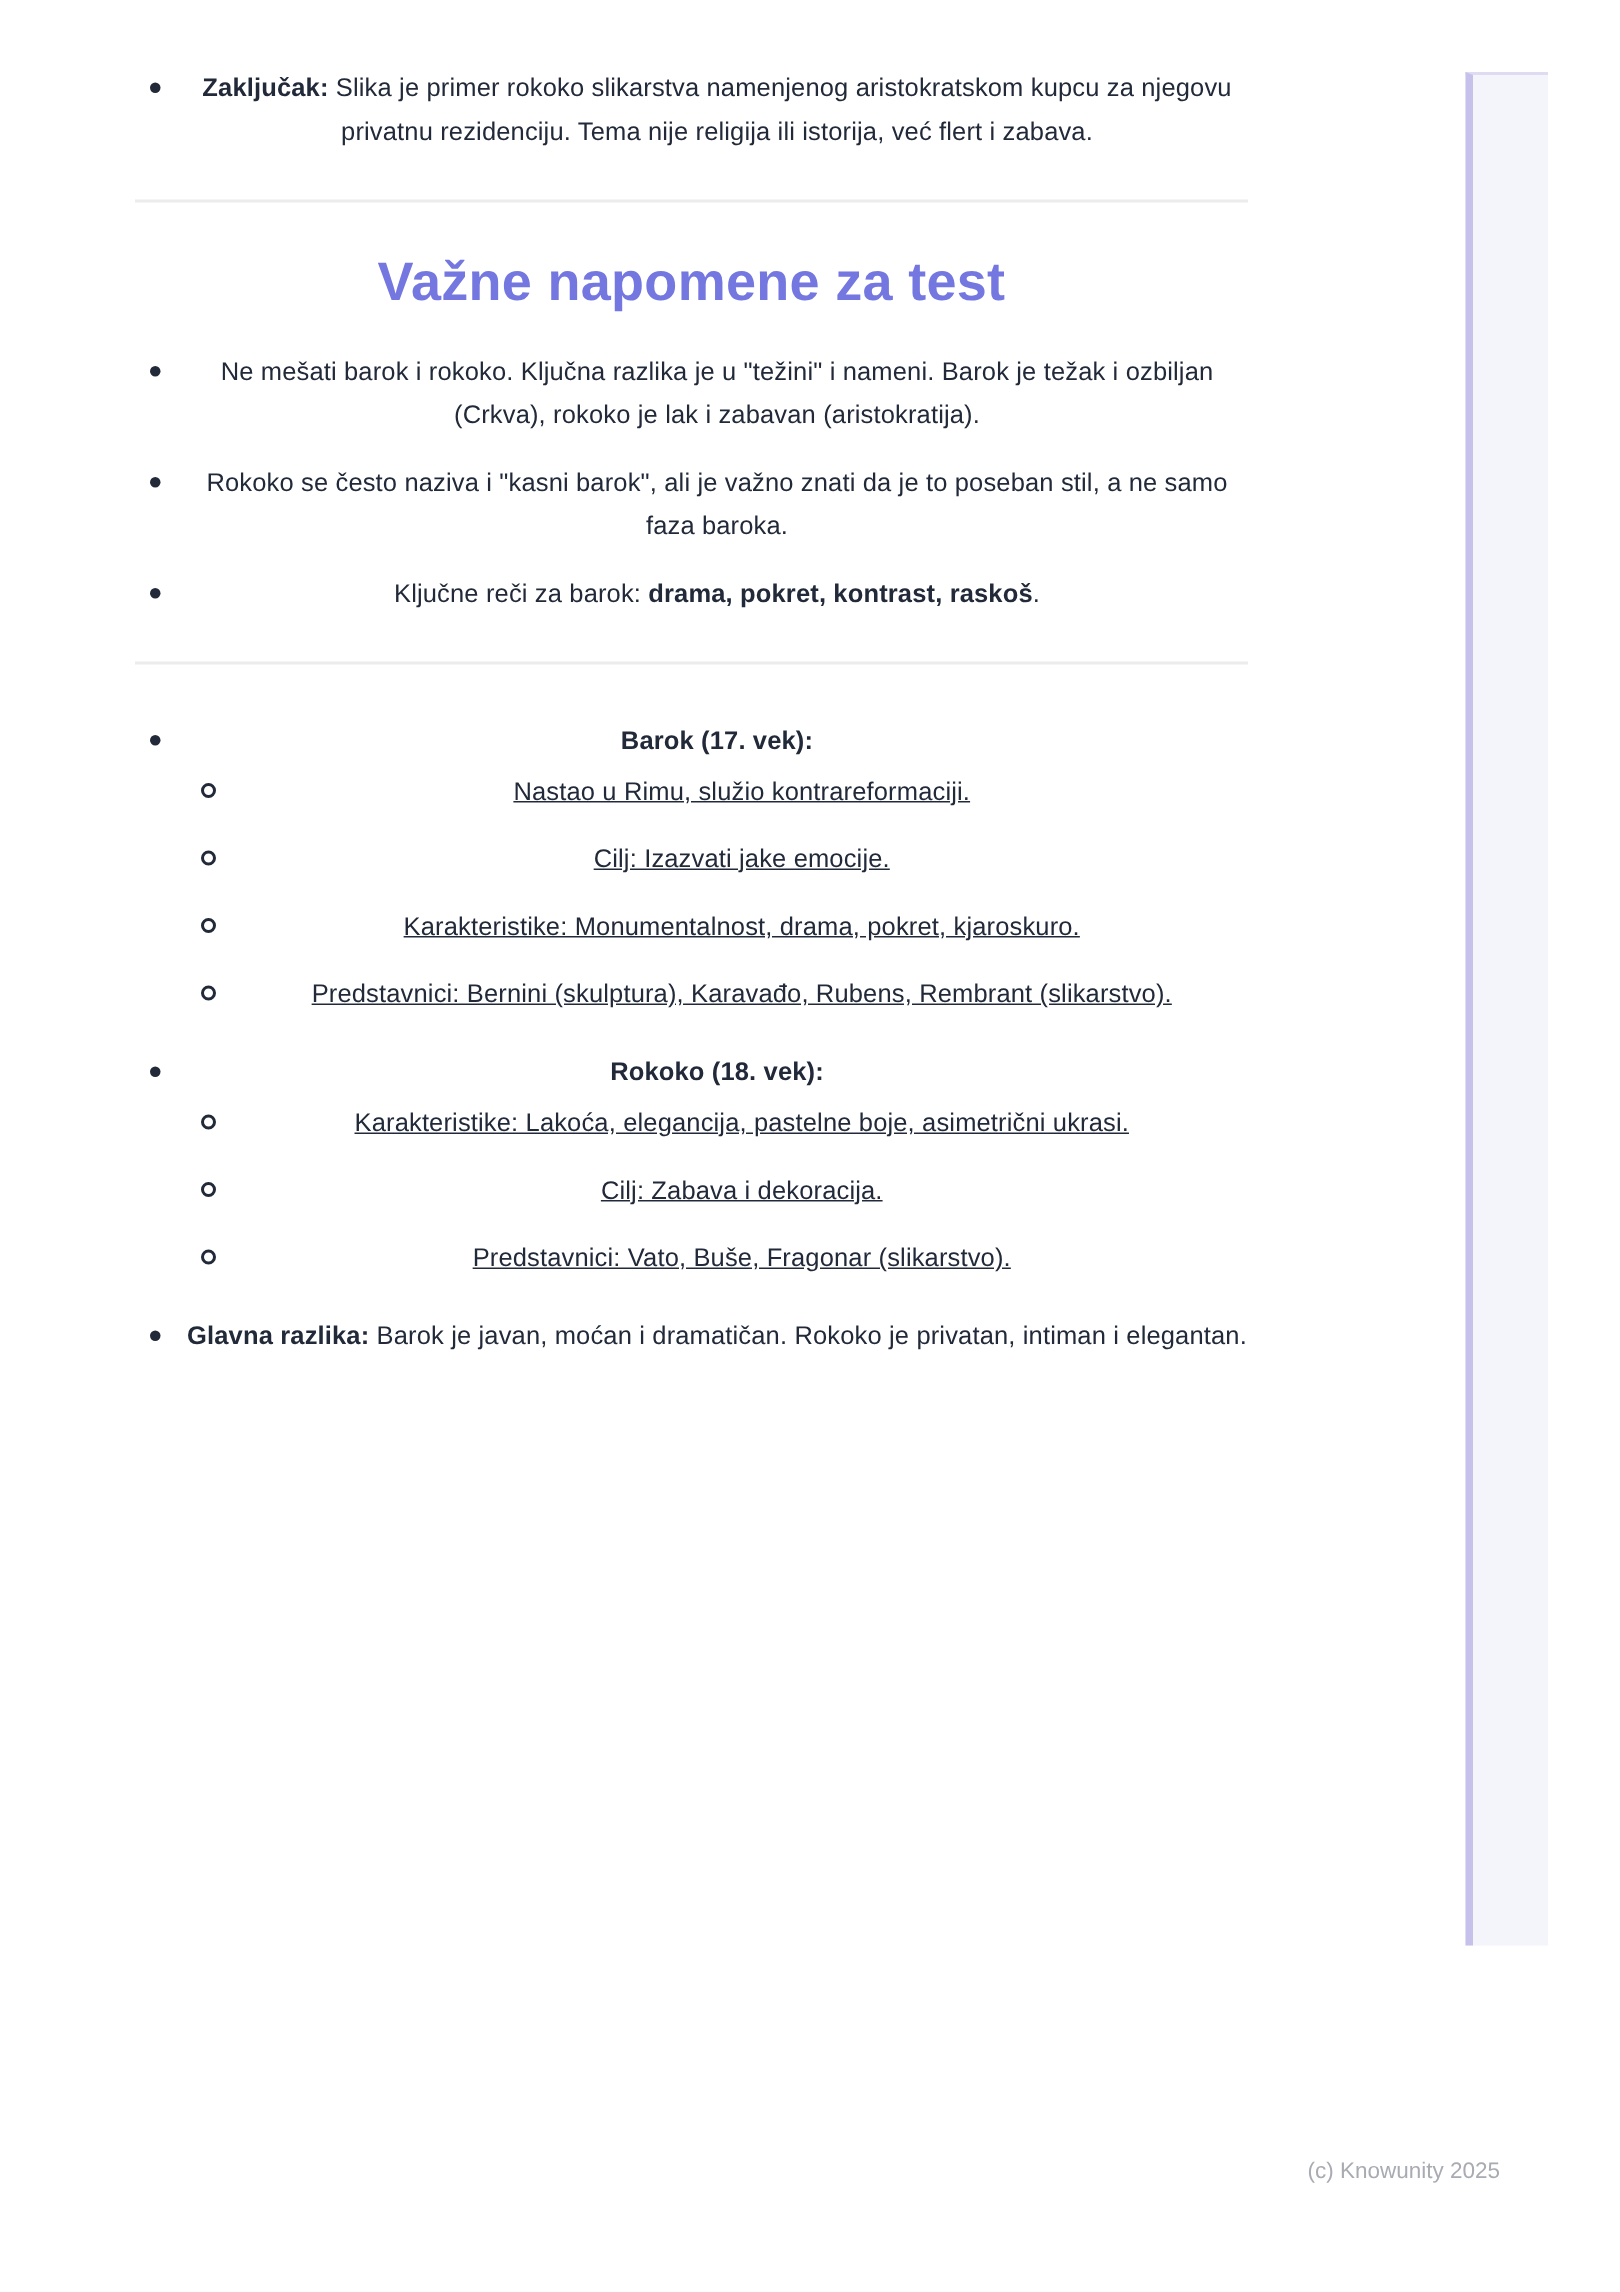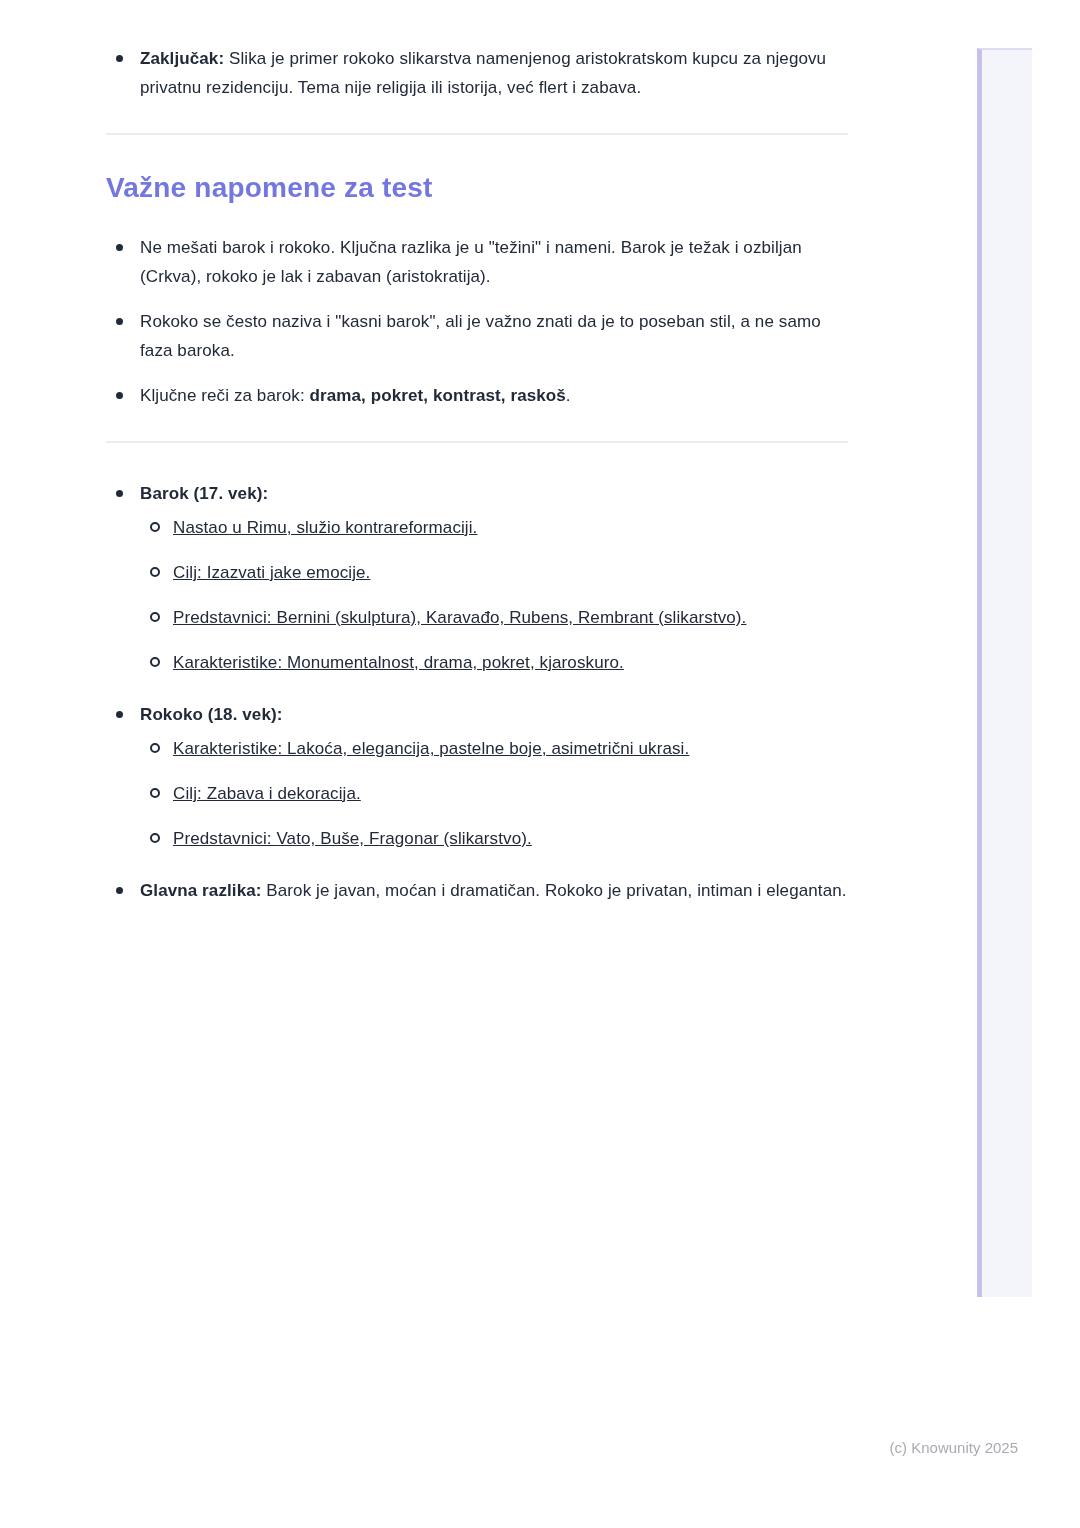--- a/index.html
+++ b/index.html
@@ -6,31 +6,32 @@
   body {
     width: 1080px;
     height: 1528px;
     background: #ffffff;
     font-family: "Liberation Sans", sans-serif;
     position: relative;
     overflow: hidden;
   }
   .content {
     position: absolute;
-    left: 106px;
+    left: 90px;
     top: 44px;
     width: 742px;
     color: #222a3a;
     font-size: 17px;
     line-height: 29px;
     letter-spacing: 0.1px;
+    text-align: center;
   }
   h2.section-heading {
     color: #7477e0;
-    font-size: 28px;
+    font-size: 36px;
     line-height: 34px;
     font-weight: 700;
     margin: 0 0 28px 0;
     letter-spacing: 0.2px;
   }
   hr.divider {
     border: none;
     border-top: 2px solid #ececec;
     margin: 31px 0 36px 0;
   }
@@ -79,21 +80,21 @@
     width: 55px;
     height: 1249px;
     background: #f4f4fb;
     border-left: 5px solid #c6c1ea;
     border-top: 2px solid #dedbf2;
     box-sizing: border-box;
   }
   .footer {
     position: absolute;
     top: 1438px;
-    right: 62px;
+    right: 80px;
     font-size: 15px;
     line-height: 20px;
     color: #a9abb2;
   }
 </style>
 </head>
 <body>
 
 <div class="content">
 
@@ -121,22 +122,22 @@
 
   <hr class="divider">
 
 
   <ul class="l1">
     <li class="group">
       <strong>Barok (17. vek):</strong>
       <ul class="l2">
         <li><span>Nastao u Rimu, služio kontrareformaciji.</span></li>
         <li><span>Cilj: Izazvati jake emocije.</span></li>
+        <li><span>Karakteristike: Monumentalnost, drama, pokret, kjaroskuro.</span></li>
         <li><span>Predstavnici: Bernini (skulptura), Karavađo, Rubens, Rembrant (slikarstvo).</span></li>
-        <li><span>Karakteristike: Monumentalnost, drama, pokret, kjaroskuro.</span></li>
       </ul>
     </li>
     <li class="group">
       <strong>Rokoko (18. vek):</strong>
       <ul class="l2">
         <li><span>Karakteristike: Lakoća, elegancija, pastelne boje, asimetrični ukrasi.</span></li>
         <li><span>Cilj: Zabava i dekoracija.</span></li>
         <li><span>Predstavnici: Vato, Buše, Fragonar (slikarstvo).</span></li>
       </ul>
     </li>

